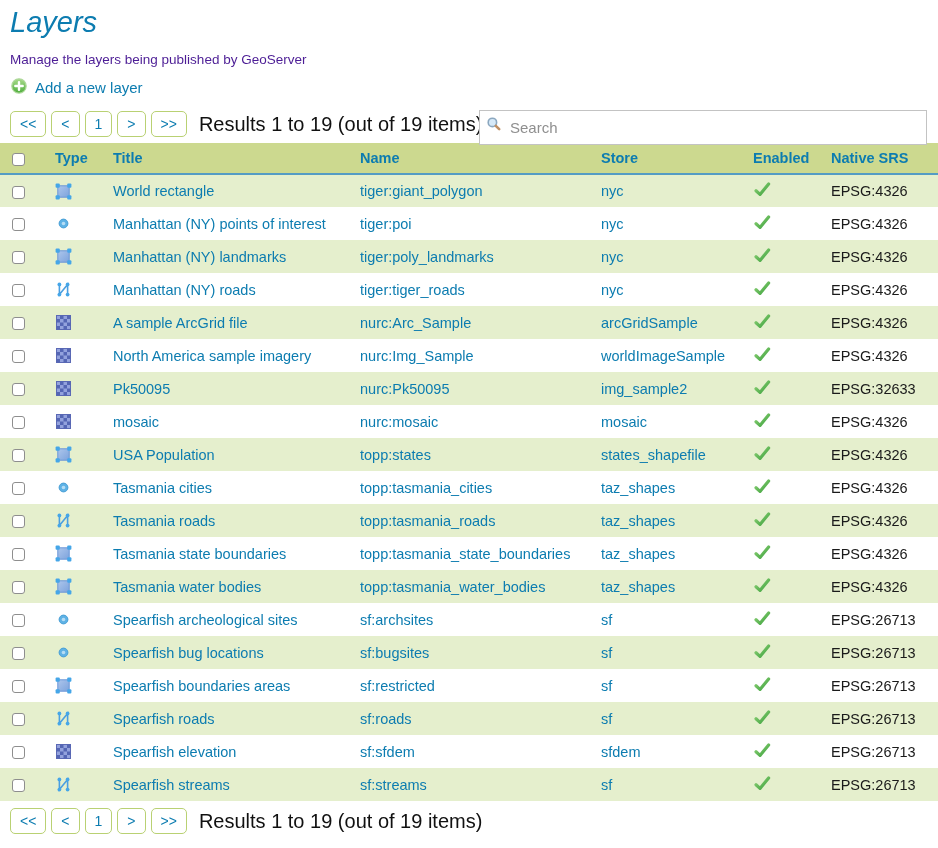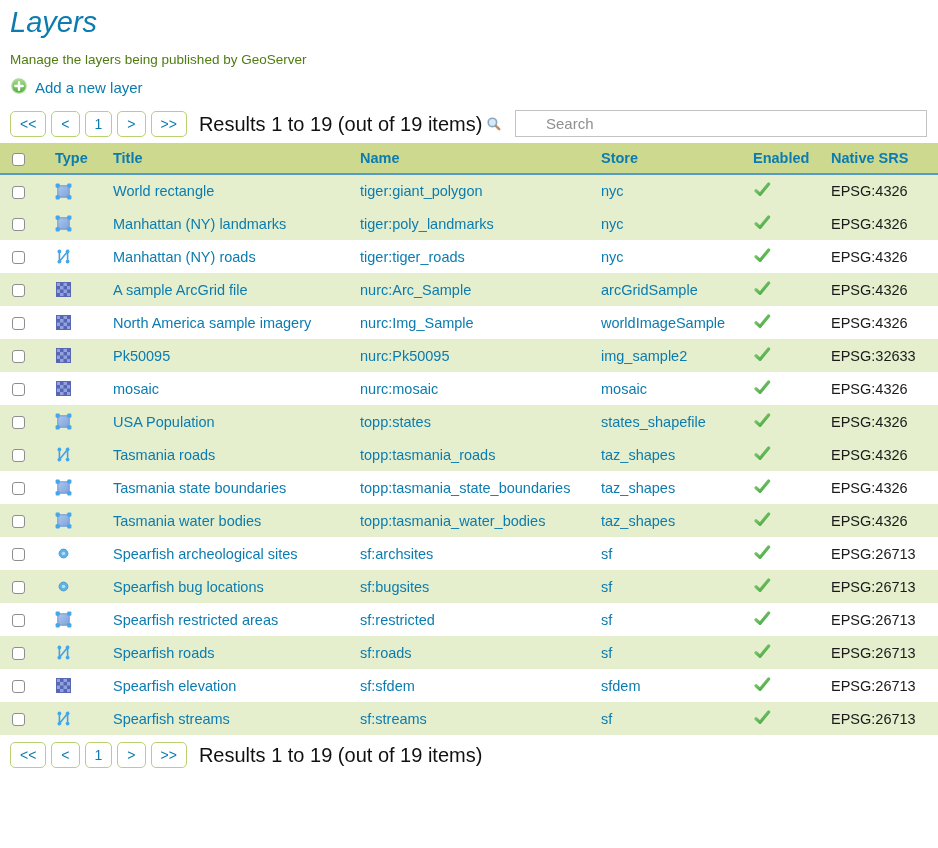--- a/index.html
+++ b/index.html
@@ -12,42 +12,42 @@
   *{box-sizing:border-box;}
   html,body{margin:0;padding:0;}
   body{
     width:938px;height:848px;overflow:hidden;background:#fff;
     font-family:"Liberation Sans", sans-serif;color:#1a1a1a;
   }
   h1.page-title{
     margin:6px 0 0 10px;font-size:29px;font-weight:400;color:var(--accent);font-style:italic;
   }
   .page-subtitle{
-    margin:13px 8px 0 10px;font-size:13.5px;color:#4d7c0f;
+    margin:13px 8px 0 10px;font-size:13.5px;color:#4c1d95;
   }
   .actions{
     margin:10px 7px 0 10px;display:flex;align-items:center;gap:26px;
   }
   .action-link{
     display:flex;align-items:center;gap:7px;color:var(--accent);
     font-size:15px;text-decoration:none;cursor:pointer;
   }
   .topbar{
     position:relative;margin:13px 0 0 10px;height:27px;
   }
   .pager{display:flex;align-items:center;}
   .pg{
     display:inline-block;border:1px solid var(--pager-border);border-radius:5px;
     background:#fff;color:var(--accent);font-size:14px;line-height:1;
     padding:5px 9px;margin-right:5px;cursor:pointer;
     font-family:"Liberation Sans", sans-serif;
   }
   .pager-results{font-size:20px;color:#111;margin-left:7px;}
   .search-wrap{
-    position:absolute;right:11px;top:-1px;width:448px;height:27px;padding-left:36px;
+    position:absolute;right:11px;top:-1px;width:448px;height:35px;
   }
   .search-wrap .search-icon{
     position:absolute;left:7px;top:6px;pointer-events:none;
   }
   .search-input{
     width:100%;height:100%;border:1px solid #c3c3c3;border-radius:0;
     padding:3px 6px 3px 30px;font-size:15px;color:#444;
     font-family:"Liberation Sans", sans-serif;outline:none;
   }
   .search-input::placeholder{color:#8f8f8f;opacity:1;}
@@ -180,20 +180,41 @@
     <td><a class="cell-link">World rectangle</a></td>
     <td><a class="cell-link">tiger:giant_polygon</a></td>
     <td><a class="cell-link">nyc</a></td>
     <td>
       <svg class="check-icon" width="19" height="17" viewBox="0 0 19 17">
         <path d="M3 9.8 L7 13.4 L15.6 3" fill="none" stroke="url(#grad-check)" stroke-width="3.2" stroke-linecap="round" stroke-linejoin="round"></path>
       </svg>
     </td>
     <td>EPSG:4326</td>
   </tr>
+      <tr class="even">
+    <td><input class="cbx" type="checkbox" style=""></td>
+    <td class="type-cell type-point">
+      
+      <svg class="ic-point" width="17" height="17" viewBox="0 0 17 17">
+        <circle cx="8.5" cy="8.5" r="4.4" fill="#5fb2e5" stroke="#459ed6" stroke-width="1"></circle>
+        <circle cx="8.5" cy="8.5" r="1.8" fill="#b5ddf5"></circle>
+      </svg>
+      
+      
+    </td>
+    <td><a class="cell-link">Manhattan (NY) points of interest</a></td>
+    <td><a class="cell-link">tiger:poi</a></td>
+    <td><a class="cell-link">nyc</a></td>
+    <td>
+      <svg class="check-icon" width="19" height="17" viewBox="0 0 19 17">
+        <path d="M3 9.8 L7 13.4 L15.6 3" fill="none" stroke="url(#grad-check)" stroke-width="3.2" stroke-linecap="round" stroke-linejoin="round"></path>
+      </svg>
+    </td>
+    <td>EPSG:4326</td>
+  </tr>
       <tr class="odd">
     <td><input class="cbx" type="checkbox" style=""></td>
     <td class="type-cell type-polygon">
       <svg class="ic-polygon" width="17" height="17" viewBox="0 0 17 17">
         <rect x="2.8" y="2.8" width="11.4" height="11.4" fill="url(#grad-poly)" stroke="#6b96d8" stroke-width="1"></rect>
         <rect x="0.6" y="0.6" width="4.2" height="4.2" rx="1" fill="#45a6e8"></rect>
         <rect x="12.2" y="0.6" width="4.2" height="4.2" rx="1" fill="#45a6e8"></rect>
         <rect x="0.6" y="12.2" width="4.2" height="4.2" rx="1" fill="#45a6e8"></rect>
         <rect x="12.2" y="12.2" width="4.2" height="4.2" rx="1" fill="#45a6e8"></rect>
       </svg>
@@ -364,20 +385,41 @@
     <td><a class="cell-link">USA Population</a></td>
     <td><a class="cell-link">topp:states</a></td>
     <td><a class="cell-link">states_shapefile</a></td>
     <td>
       <svg class="check-icon" width="19" height="17" viewBox="0 0 19 17">
         <path d="M3 9.8 L7 13.4 L15.6 3" fill="none" stroke="url(#grad-check)" stroke-width="3.2" stroke-linecap="round" stroke-linejoin="round"></path>
       </svg>
     </td>
     <td>EPSG:4326</td>
   </tr>
+      <tr class="even">
+    <td><input class="cbx" type="checkbox" style=""></td>
+    <td class="type-cell type-point">
+      
+      <svg class="ic-point" width="17" height="17" viewBox="0 0 17 17">
+        <circle cx="8.5" cy="8.5" r="4.4" fill="#5fb2e5" stroke="#459ed6" stroke-width="1"></circle>
+        <circle cx="8.5" cy="8.5" r="1.8" fill="#b5ddf5"></circle>
+      </svg>
+      
+      
+    </td>
+    <td><a class="cell-link">Tasmania cities</a></td>
+    <td><a class="cell-link">topp:tasmania_cities</a></td>
+    <td><a class="cell-link">taz_shapes</a></td>
+    <td>
+      <svg class="check-icon" width="19" height="17" viewBox="0 0 19 17">
+        <path d="M3 9.8 L7 13.4 L15.6 3" fill="none" stroke="url(#grad-check)" stroke-width="3.2" stroke-linecap="round" stroke-linejoin="round"></path>
+      </svg>
+    </td>
+    <td>EPSG:4326</td>
+  </tr>
       <tr class="odd">
     <td><input class="cbx" type="checkbox" style=""></td>
     <td class="type-cell type-line">
       
       
       <svg class="ic-line" width="17" height="17" viewBox="0 0 17 17">
         <polyline points="4.4,3.4 4.4,13.6 12.6,3.4 12.6,13.6" fill="none" stroke="#4b9fe0" stroke-width="1.6"></polyline>
         <circle cx="4.4" cy="3.4" r="1.9" fill="#45a6e8"></circle>
         <circle cx="4.4" cy="13.6" r="1.9" fill="#45a6e8"></circle>
         <circle cx="12.6" cy="3.4" r="1.9" fill="#45a6e8"></circle>
@@ -492,21 +534,21 @@
         <rect x="2.8" y="2.8" width="11.4" height="11.4" fill="url(#grad-poly)" stroke="#6b96d8" stroke-width="1"></rect>
         <rect x="0.6" y="0.6" width="4.2" height="4.2" rx="1" fill="#45a6e8"></rect>
         <rect x="12.2" y="0.6" width="4.2" height="4.2" rx="1" fill="#45a6e8"></rect>
         <rect x="0.6" y="12.2" width="4.2" height="4.2" rx="1" fill="#45a6e8"></rect>
         <rect x="12.2" y="12.2" width="4.2" height="4.2" rx="1" fill="#45a6e8"></rect>
       </svg>
       
       
       
     </td>
-    <td><a class="cell-link">Spearfish restricted areas</a></td>
+    <td><a class="cell-link">Spearfish boundaries areas</a></td>
     <td><a class="cell-link">sf:restricted</a></td>
     <td><a class="cell-link">sf</a></td>
     <td>
       <svg class="check-icon" width="19" height="17" viewBox="0 0 19 17">
         <path d="M3 9.8 L7 13.4 L15.6 3" fill="none" stroke="url(#grad-check)" stroke-width="3.2" stroke-linecap="round" stroke-linejoin="round"></path>
       </svg>
     </td>
     <td>EPSG:26713</td>
   </tr>
       <tr class="odd">

